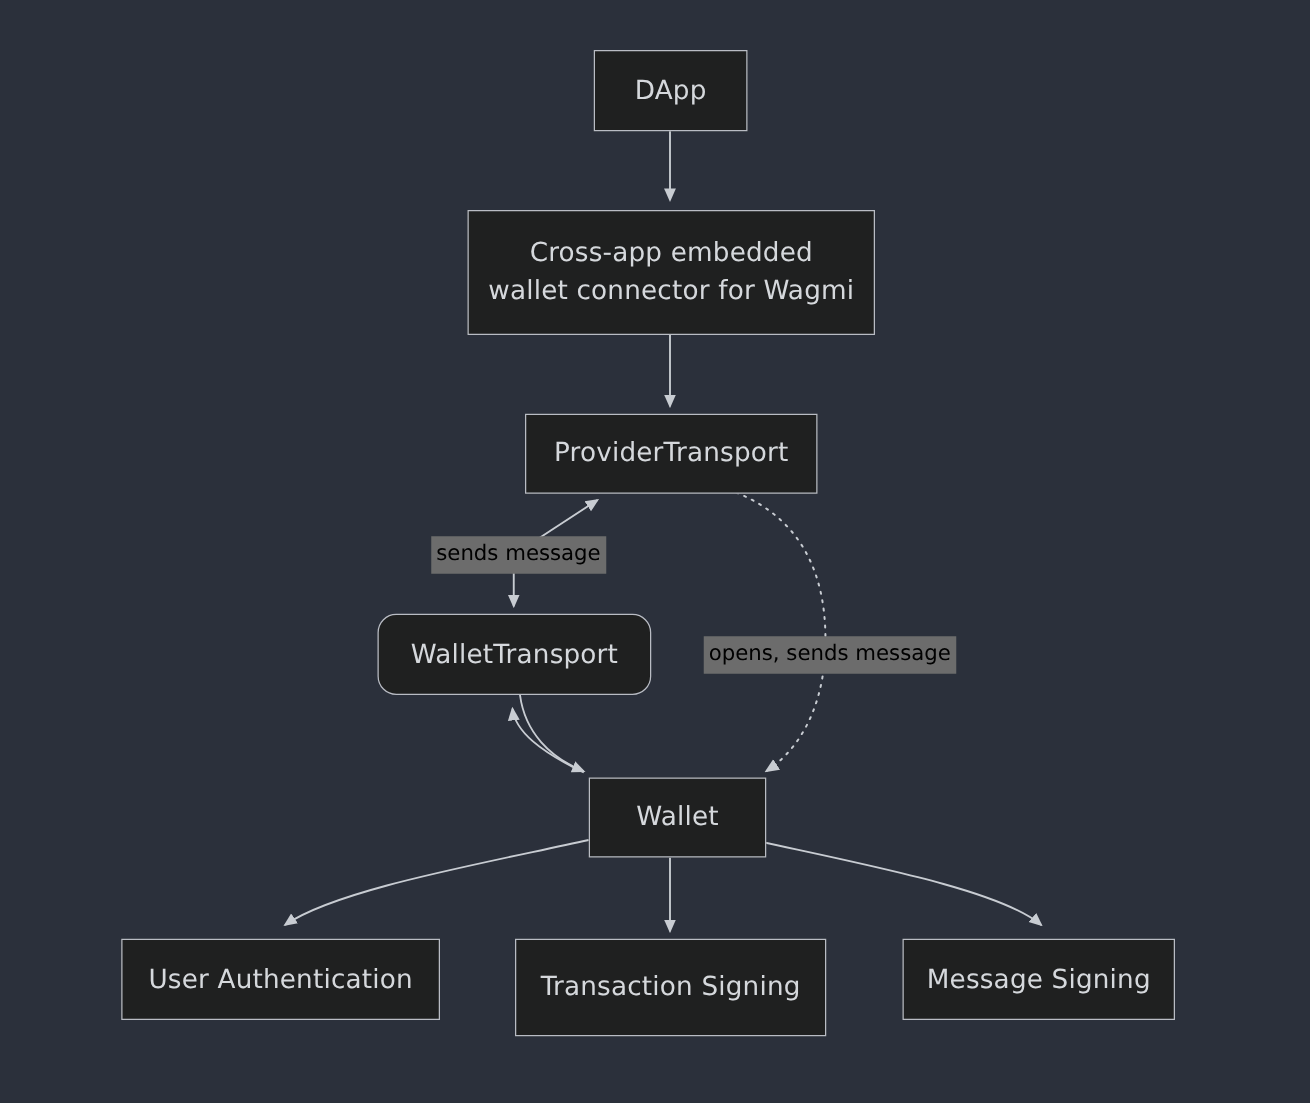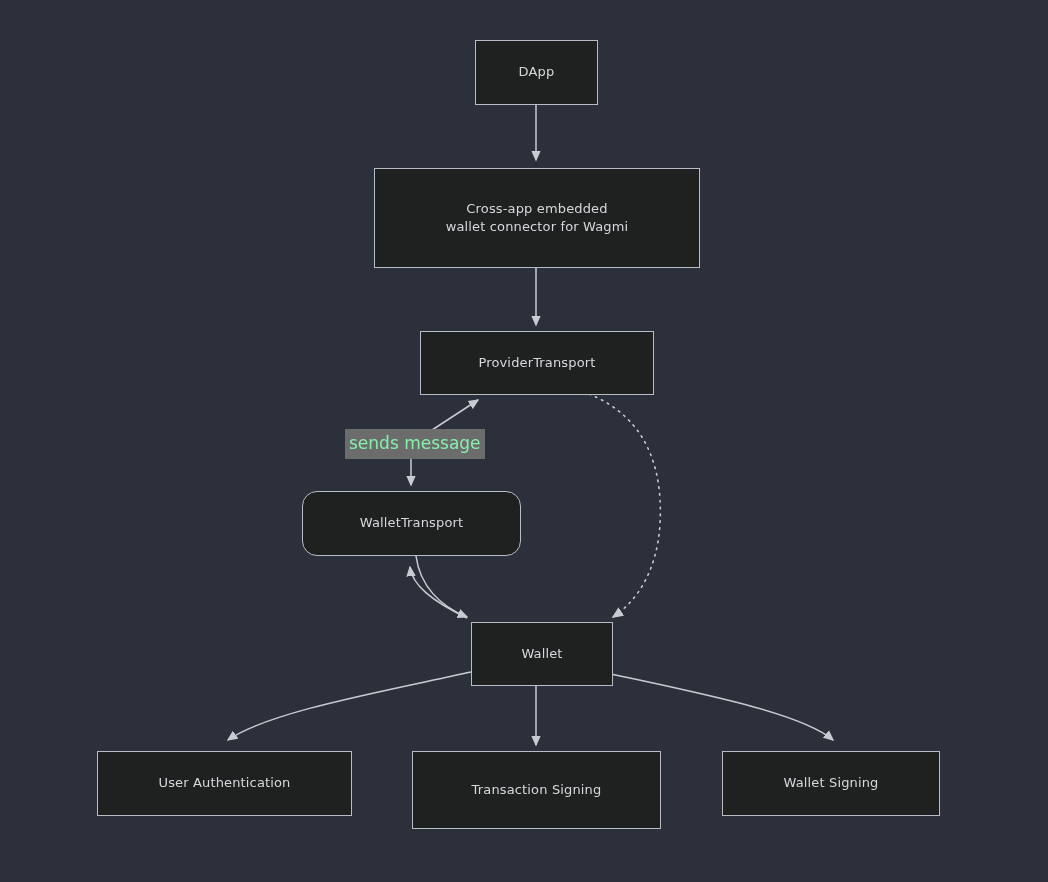--- a/index.html
+++ b/index.html
@@ -27,35 +27,35 @@
   .node {
     position: absolute;
     box-sizing: border-box;
     background: #1f2020;
     border: 1.4px solid #b9bcc4;
     display: flex;
     align-items: center;
     justify-content: center;
     text-align: center;
     color: #d5d8dc;
-    font-size: 13px;
+    font-size: 21px;
     line-height: 1.42;
     letter-spacing: 0.15px;
     white-space: pre-line;
     z-index: 3;
   }
   .node-label {
     display: block;
     white-space: pre-line;
     padding: 0 8px;
   }
   .edge-label {
     position: absolute;
     background: #6c6c6c;
-    color: #86efac;
+    color: #000000;
     font-size: 17px;
     line-height: 27px;
     padding: 1px 4px 2px 4px;
     white-space: nowrap;
     z-index: 4;
   }
 </style>
 </head>
 <body>
 
@@ -112,19 +112,20 @@
 
   <div class="node" style="left:97px; top:751px; width:255px; height:65px;">
     <span class="node-label">User Authentication</span>
   </div>
 
   <div class="node" style="left:412px; top:751px; width:249px; height:78px;">
     <span class="node-label">Transaction Signing</span>
   </div>
 
   <div class="node" style="left:722px; top:751px; width:218px; height:65px;">
-    <span class="node-label">Wallet Signing</span>
+    <span class="node-label">Message Signing</span>
   </div>
 
   <div class="edge-label" style="left:345px; top:429px;">sends message</div>
 
+  <div class="edge-label" style="left:563px; top:509px;">opens, sends message</div>
 
 </div>
 
 </body></html>

